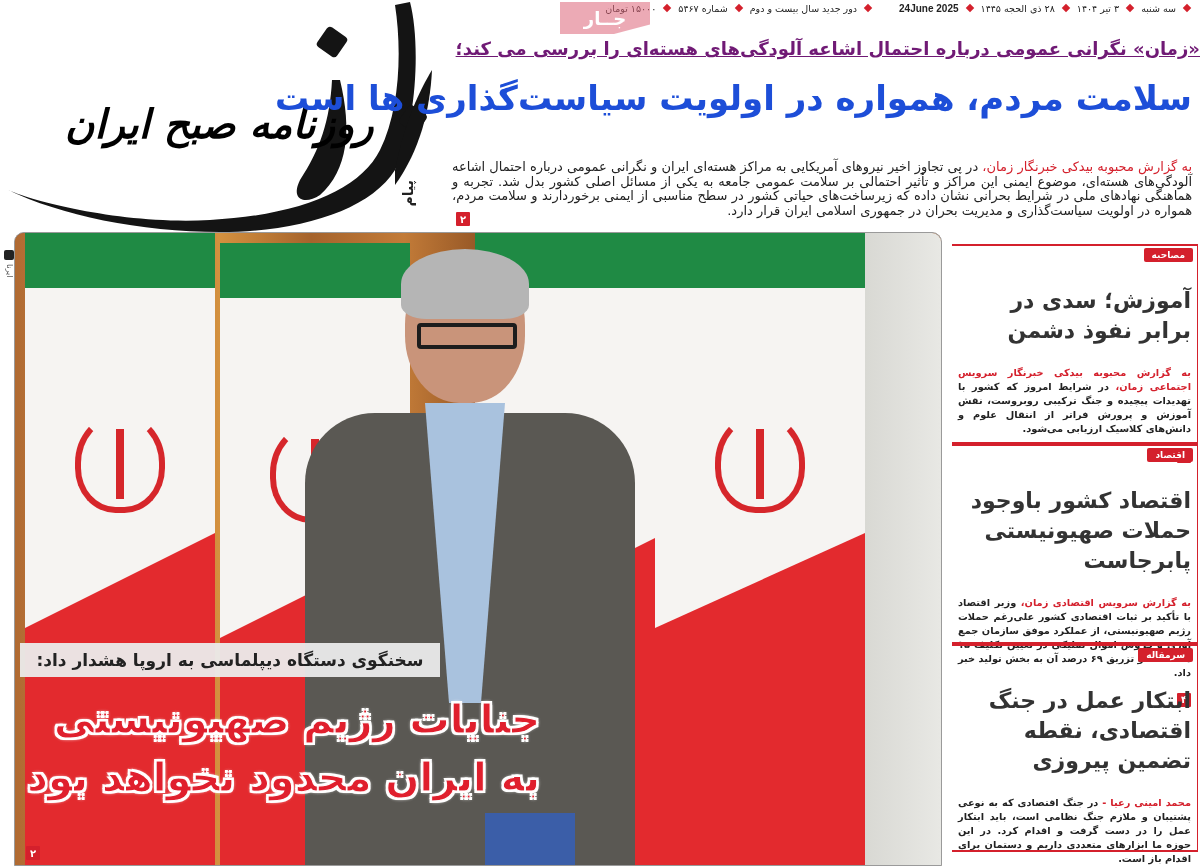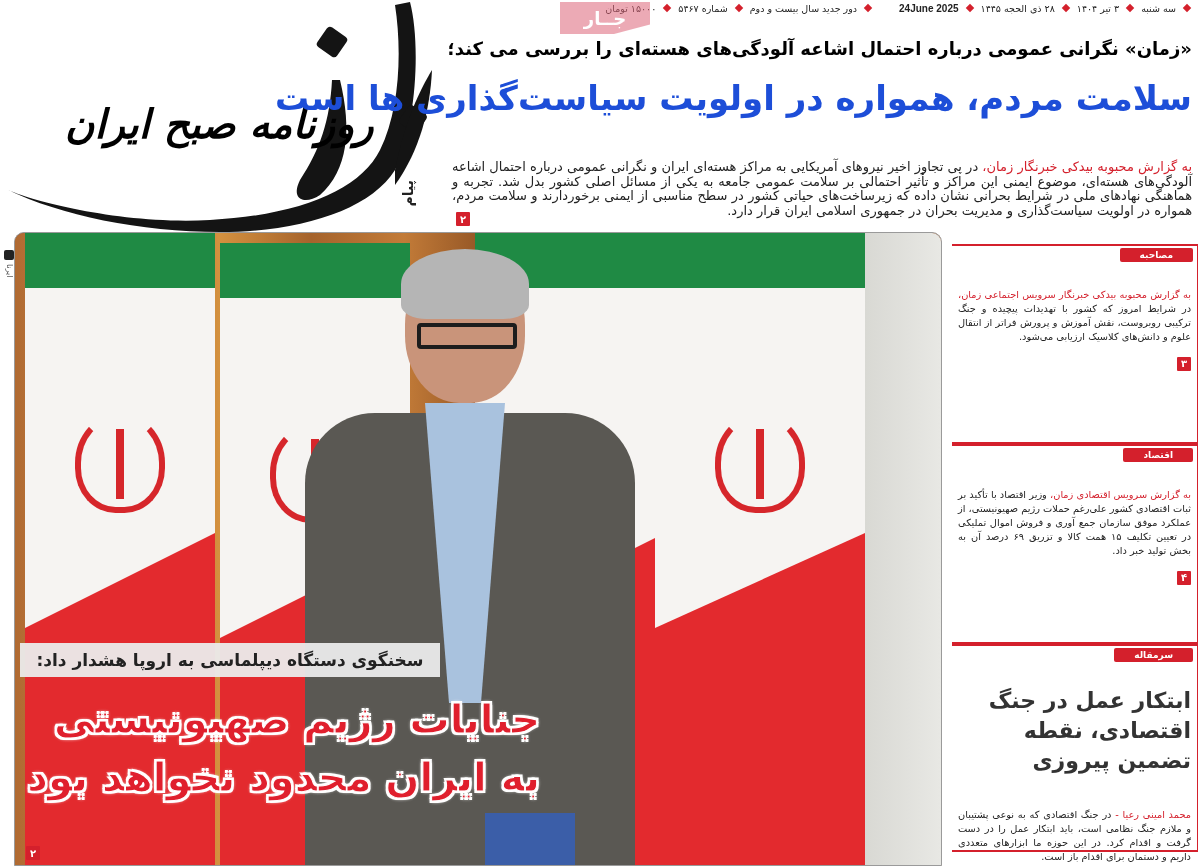--- a/index.html
+++ b/index.html
@@ -13,21 +13,21 @@
 
     .watermark { position: absolute; top: 2px; left: 560px; width: 90px; height: 32px; background: rgba(220,100,120,0.55); color: #fff; font-size: 18px; font-weight: bold; display: flex; align-items: center; justify-content: center; clip-path: polygon(0 0,100% 0,100% 70%,60% 100%,0 100%); }
 
     
     .masthead { position: absolute; left: 0; top: 0; width: 450px; height: 235px; }
     .masthead svg { position: absolute; left: 0; top: 0; }
     .tagline { position: absolute; left: 65px; top: 100px; font-family: "DejaVu Serif", serif; font-style: italic; font-size: 40px; color: #000000; font-weight: bold; white-space: nowrap; }
     .payam { position: absolute; left: 400px; top: 180px; font-size: 14px; font-weight: bold; color: #222; writing-mode: vertical-rl; transform: rotate(180deg); }
 
     
-    .kicker { position: absolute; right: 8px; top: 38px; font-size: 18px; color: #000000; font-weight: bold; white-space: nowrap; }
+    .kicker { position: absolute; right: 0; top: 38px; font-size: 18px; color: #701a75; font-weight: bold; white-space: nowrap; text-decoration: underline; }
     .lead-title { position: absolute; right: 8px; top: 78px; font-size: 34px; font-weight: 900; color: #1d4ed8; white-space: nowrap; letter-spacing: -0.5px; }
     .lead-body { position: absolute; right: 8px; top: 160px; width: 740px; font-size: 13px; line-height: 14.5px; color: #222; text-align: justify; }
     .lead-body .byline { color: #d4202c; }
     .page-num { display: inline-flex; width: 14px; height: 14px; background: #d4202c; color: #fff; font-size: 10px; font-weight: bold; align-items: center; justify-content: center; border-radius: 1px; }
     .lead-page { position: absolute; left: 456px; top: 212px; }
 
     
     .photo { position: absolute; left: 14px; top: 232px; width: 928px; height: 634px; border: 1px solid #9a9a9a; border-radius: 10px 10px 0 0; overflow: hidden; background: #a0603a; }
     .photo .bg { position: absolute; inset: 0; background: linear-gradient(90deg,#b06a32 0%,#c98440 8%,#9c5a2c 14%,#d4913f 22%,#a5632c 32%,#c27b38 42%,#8c4f22 52%,#b97435 62%,#c6c6c0 82%,#e8e8e4 100%); }
     .flag { position: absolute; top: 0; width: 190px; height: 680px; }
@@ -48,23 +48,23 @@
     .credit { position: absolute; left: 2px; top: 250px; width: 12px; font-size: 8px; color: #555; }
     .credit .cam { display: block; width: 10px; height: 10px; background: #222; border-radius: 2px; margin-bottom: 4px; }
 
     .sub-banner { position: absolute; left: 20px; top: 643px; width: 420px; height: 34px; background: rgba(235,235,235,0.95); font-size: 17px; font-weight: bold; color: #222; display: flex; align-items: center; justify-content: center; white-space: nowrap; }
     .main-head { position: absolute; left: 20px; top: 690px; width: 520px; font-size: 40px; line-height: 58px; font-weight: 700; color: #e01f2d; text-align: right; -webkit-text-stroke: 1px #fff; text-shadow: 0 0 4px #fff, 0 0 4px #fff, 2px 2px 0 #fff, -2px -2px 0 #fff, 2px -2px 0 #fff, -2px 2px 0 #fff; }
     .photo-page { position: absolute; left: 26px; top: 846px; }
 
     
     .sidebar { position: absolute; right: 2px; top: 244px; width: 246px; }
     .box { position: relative; border-top: 2px solid #d4202c; border-right: 1px solid #d4202c; padding: 10px 6px 0 6px; }
-    .box .tag { position: absolute; right: 4px; top: 2px; background: #d4202c; color: #fff; font-size: 9px; font-weight: bold; padding: 2px 20px; border-radius: 2px; }
+    .box .tag { position: absolute; right: 4px; top: 2px; background: #d4202c; color: #fff; font-size: 9px; font-weight: bold; padding: 2px 8px; border-radius: 2px; }
     .box h2 { margin-top: 30px; font-size: 22px; line-height: 30px; font-weight: 900; color: #333; text-align: right; }
-    .box p { margin-top: 32px; font-size: 9.8px; line-height: 14px; color: #222; text-align: justify; }
+    .box p { margin-top: 20px; font-size: 9.8px; line-height: 14px; color: #222; text-align: justify; font-weight: bold; }
     .box p .by { color: #d4202c; }
     .box .pn { margin-top: 8px; margin-bottom: 4px; }
     .box1 { height: 200px; }
     .box2 { height: 200px; }
     .box3 { height: 208px; }
     .box-bottom-line { position: absolute; left: 0; bottom: 0; width: 100%; height: 2px; background: #d4202c; }
   </style>
 </head>
 <body>
 
@@ -147,26 +147,28 @@
   <span style="writing-mode:vertical-rl;display:block">ایرنا</span>
 </div>
 
 <div class="sub-banner">سخنگوی دستگاه دیپلماسی به اروپا هشدار داد:</div>
 <div class="main-head">جنایات رژیم صهیونیستی به ایران محدود نخواهد بود</div>
 <span class="page-num photo-page">۲</span>
 
 <div class="sidebar">
   <div class="box box1">
     <span class="tag">مصاحبه</span>
+    <h2>آموزش؛ سدی در برابر نفوذ دشمن</h2>
     <p><span class="by">به گزارش محبوبه بیدکی خبرنگار سرویس اجتماعی زمان،</span><span> در شرایط امروز که کشور با تهدیدات پیچیده و جنگ ترکیبی روبروست، نقش آموزش و پرورش فراتر از انتقال علوم و دانش‌های کلاسیک ارزیابی می‌شود.</span></p>
     <div class="pn"><span class="page-num">۳</span></div>
     <div class="box-bottom-line"></div>
   </div>
   <div class="box box2">
     <span class="tag">اقتصاد</span>
+    <h2>اقتصاد کشور باوجود حملات صهیونیستی پابرجاست</h2>
     <p><span class="by">به گزارش سرویس اقتصادی زمان،</span><span> وزیر اقتصاد با تأکید بر ثبات اقتصادی کشور علی‌رغم حملات رژیم صهیونیستی، از عملکرد موفق سازمان جمع آوری و فروش اموال تملیکی در تعیین تکلیف ۱۵ همت کالا و تزریق ۶۹ درصد آن به بخش تولید خبر داد.</span></p>
     <div class="pn"><span class="page-num">۴</span></div>
     <div class="box-bottom-line"></div>
   </div>
   <div class="box box3">
     <span class="tag">سرمقاله</span>
     <h2>ابتکار عمل در جنگ اقتصادی، نقطه تضمین پیروزی</h2>
     <p><span class="by">محمد امینی رعیا -</span><span> در جنگ اقتصادی که به نوعی پشتیبان و ملازم جنگ نظامی است، باید ابتکار عمل را در دست گرفت و اقدام کرد. در این حوزه ما ابزارهای متعددی داریم و دستمان برای اقدام باز است.</span></p>
     <div class="pn"><span class="page-num">۴</span></div>
     <div class="box-bottom-line"></div>

